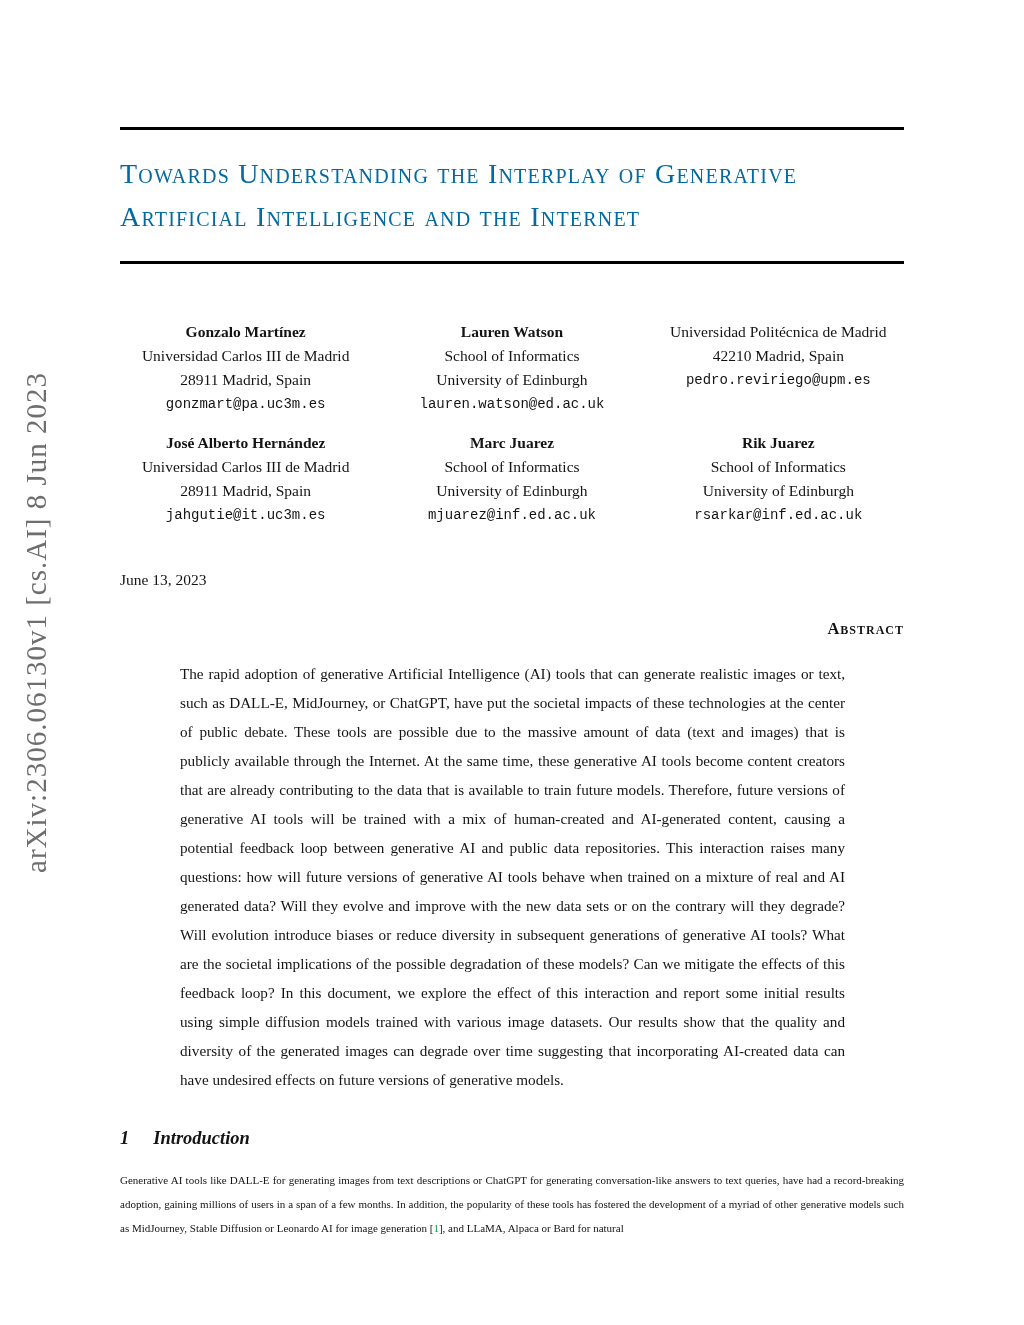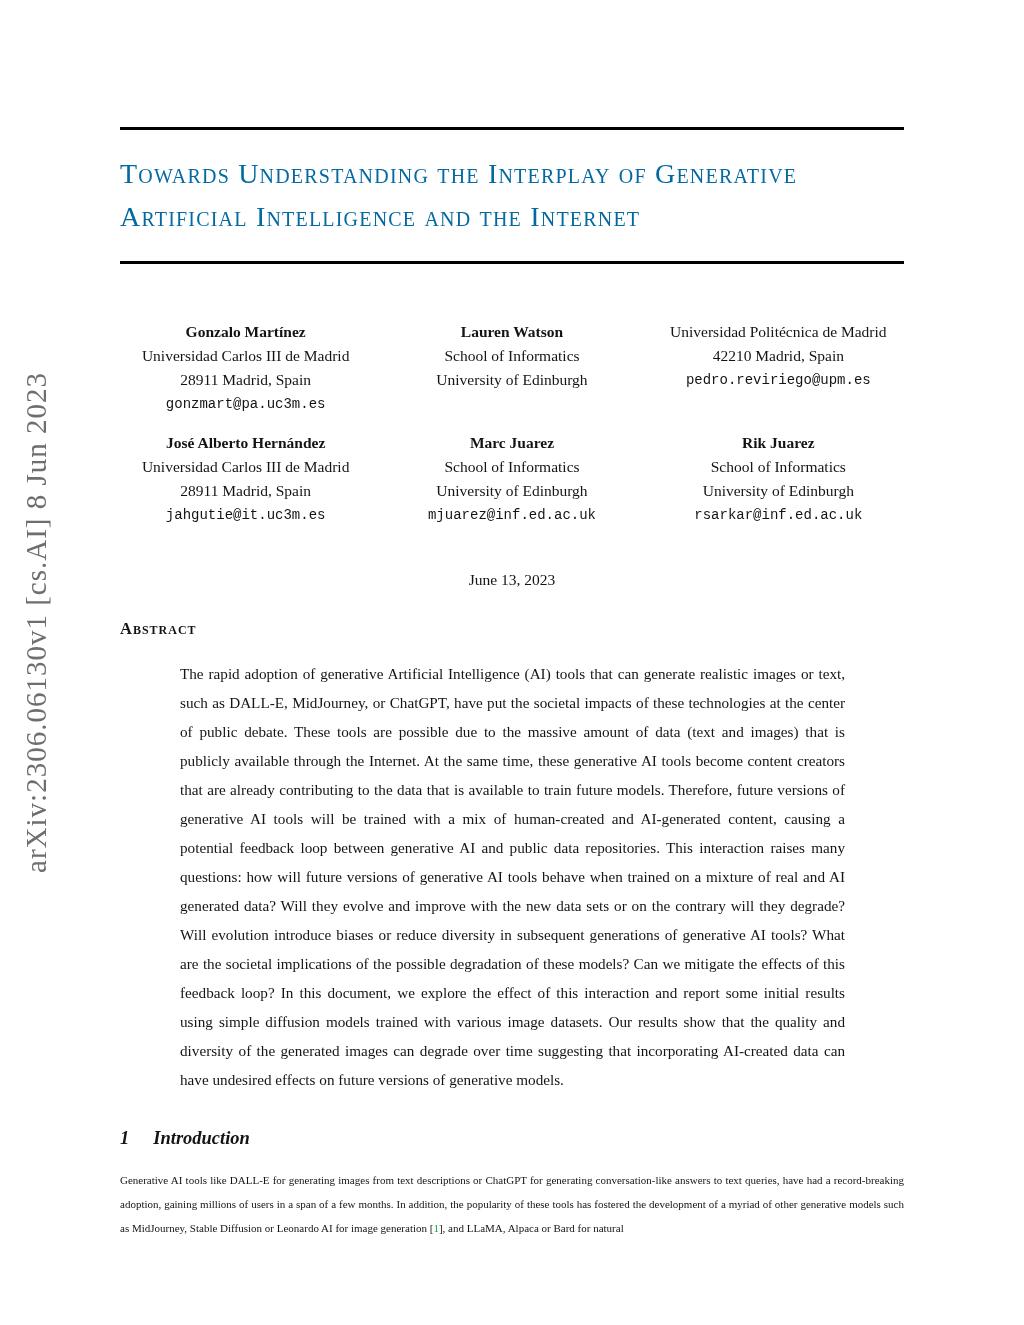--- a/index.html
+++ b/index.html
@@ -64,27 +64,27 @@
   .author-name { font-weight: bold; }
   .author-line { font-weight: normal; }
   .author-email {
     font-family: Liberation Mono, monospace;
     font-size: 14px;
     letter-spacing: 0px;
   }
 
   .paper-date {
     margin-top: 44px;
-    text-align: center;
+    text-align: left;
     font-size: 15.5px;
   }
 
   .abstract-heading {
     margin-top: 30px;
-    text-align: left;
+    text-align: right;
     font-variant: small-caps;
     font-weight: bold;
     font-size: 16.5px;
     letter-spacing: 1px;
   }
 
   .abstract-text {
     margin: 20px 59px 0 60px;
     text-align: justify;
     font-size: 15.2px;
@@ -134,20 +134,21 @@
       <div class="author-name">Gonzalo Martínez</div>
       <div class="author-line">Universidad Carlos III de Madrid</div>
       <div class="author-line">28911 Madrid, Spain</div>
       <div class="author-email">gonzmart@pa.uc3m.es</div>
     </div>
 
     <div class="author">
       <div class="author-name">Lauren Watson</div>
       <div class="author-line">School of Informatics</div>
       <div class="author-line">University of Edinburgh</div>
+      <div class="author-email">lauren.watson@ed.ac.uk</div>
     </div>
 
     <div class="author">
       <div class="author-line">Universidad Politécnica de Madrid</div>
       <div class="author-line">42210 Madrid, Spain</div>
       <div class="author-email">pedro.reviriego@upm.es</div>
     </div>
 
     <div class="author">
       <div class="author-name">José Alberto Hernández</div>

